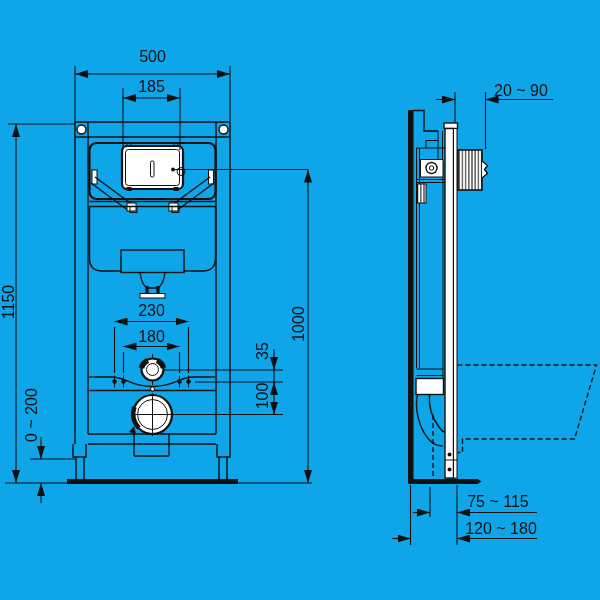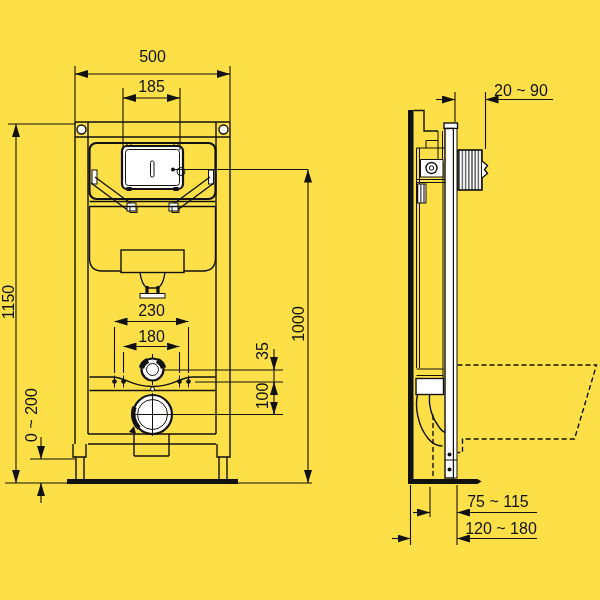--- a/index.html
+++ b/index.html
@@ -1,16 +1,16 @@
 <!DOCTYPE html>
 <html><head>
 <meta charset="utf-8">
 <style>
   html,body{margin:0;padding:0;background:#fff;}
-  .stage{position:relative;width:600px;height:600px;background:#fde047;overflow:hidden;
+  .stage{position:relative;width:600px;height:600px;background:#0ea5e9;overflow:hidden;
          font-family:"Liberation Sans", sans-serif;}
   svg{display:block;}
   text{font-family:"Liberation Sans", sans-serif;font-size:16px;fill:#111;}
   .thin  {stroke:#111;stroke-width:1;fill:none;}
   .med   {stroke:#111;stroke-width:1.4;fill:none;}
   .bold  {stroke:#111;stroke-width:2.2;fill:none;}
   .dim   {stroke:#111;stroke-width:1.1;fill:none;}
   .dashed{stroke:#111;stroke-width:1.4;fill:none;stroke-dasharray:5 3;}
   .whitefill{fill:#fff;}
 </style>

